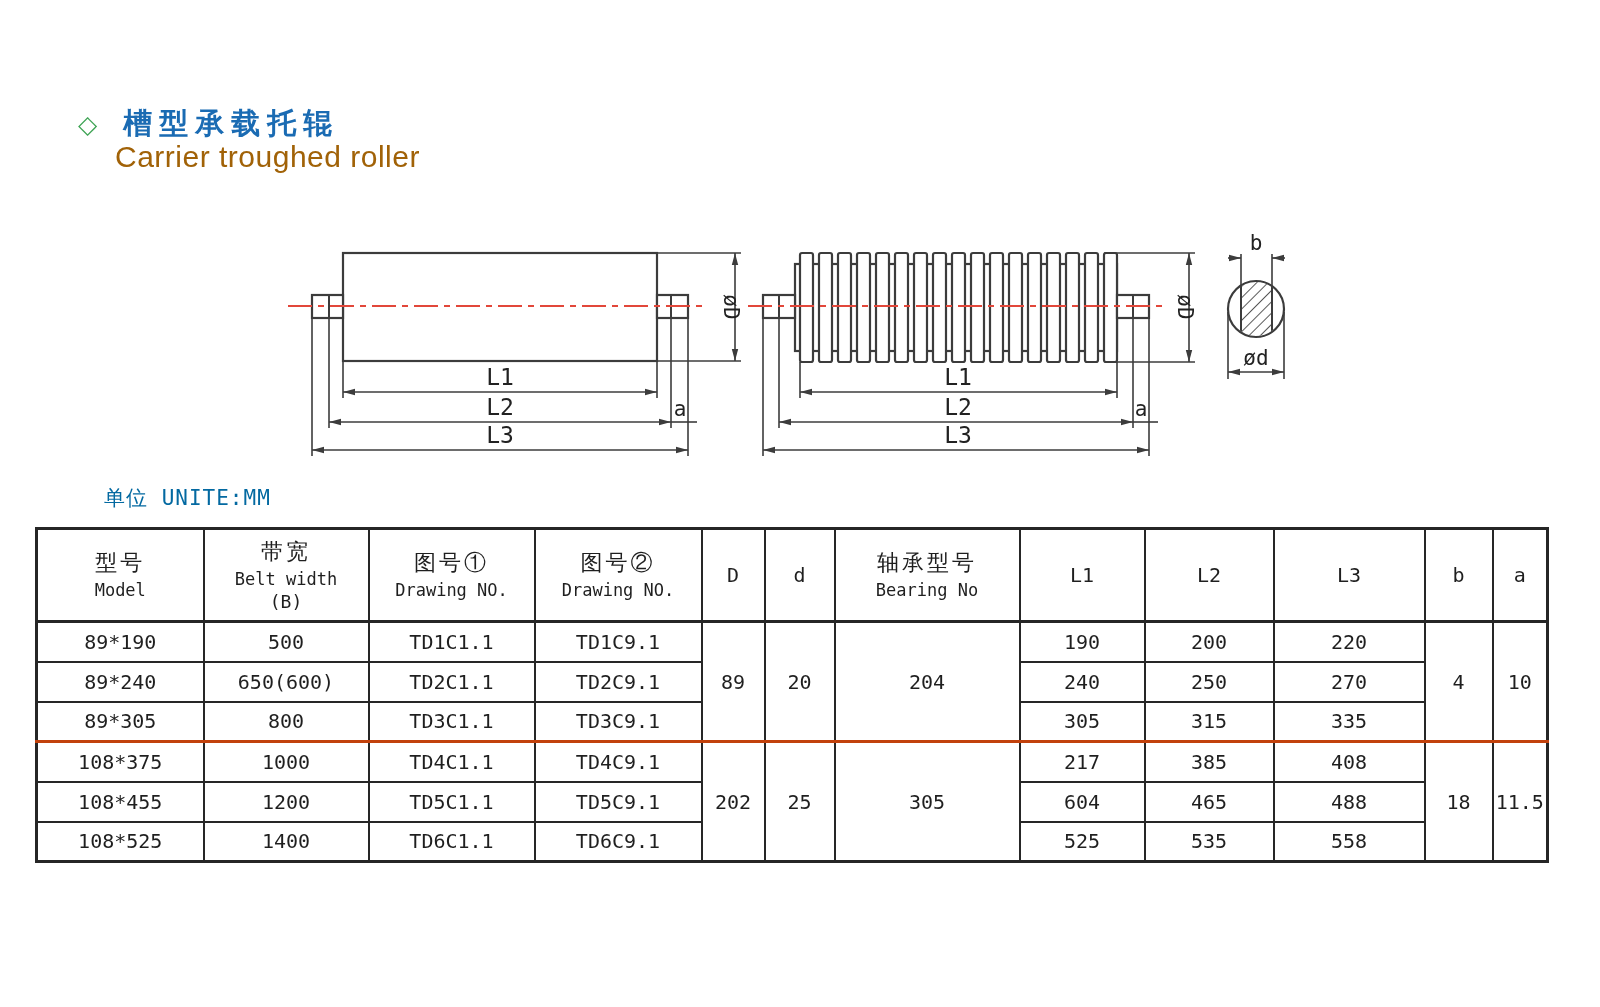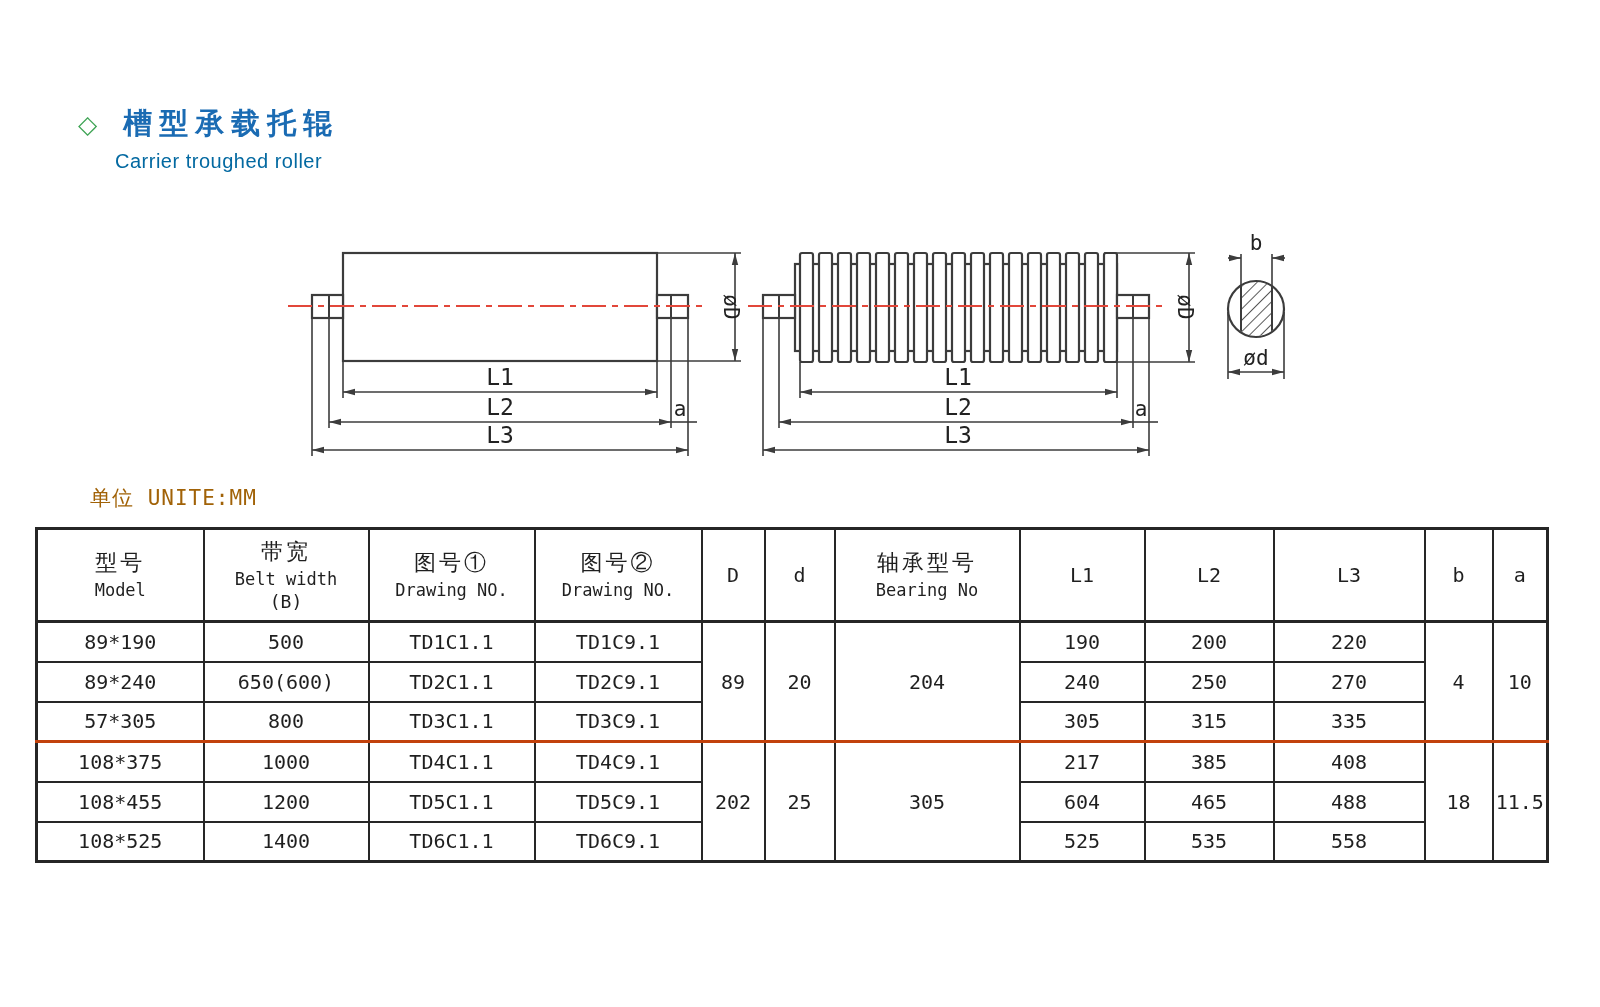--- a/index.html
+++ b/index.html
@@ -6,24 +6,24 @@
   body{
     width:1600px;height:1007px;position:relative;background:#ffffff;
     font-family:"Liberation Sans",sans-serif;color:#1f1f1f;overflow:hidden;
   }
 
   
   .title-block{position:absolute;left:78px;top:108px;}
   .title-row{display:flex;align-items:center;gap:12px;}
   .diamond{color:#3fa455;font-size:25px;line-height:1;transform:translateY(1px);}
   .t-zh{color:#1a6bb3;font-size:29px;font-weight:600;letter-spacing:7px;line-height:1.1;margin-left:14px;}
-  .t-en{color:#0369a1;font-size:20px;margin-left:37px;margin-top:10px;letter-spacing:0.5px;}
-
-  
-  .unit-label{position:absolute;left:90px;top:484px;font-size:21px;color:#a16207;
+  .t-en{color:#a16207;font-size:30px;margin-left:37px;margin-top:0;letter-spacing:0.5px;}
+
+  
+  .unit-label{position:absolute;left:104px;top:484px;font-size:21px;color:#0369a1;
     font-family:"DejaVu Sans Mono","Liberation Mono",monospace;letter-spacing:1px;}
 
   
   svg.drawing{position:absolute;left:0;top:0;}
   svg.drawing .ln{stroke:#3c3c3c;stroke-width:2;fill:none;}
   svg.drawing .thin{stroke:#3c3c3c;stroke-width:1.6;fill:none;}
   svg.drawing .shape{stroke:#3c3c3c;stroke-width:2.2;fill:#ffffff;}
   svg.drawing .dim{stroke:#3c3c3c;stroke-width:1.6;fill:none;}
   svg.drawing text{fill:#222;font-family:"DejaVu Sans Mono","Liberation Mono",monospace;font-size:23px;}
   svg.drawing text.small{font-size:21px;}
@@ -238,21 +238,21 @@
     <tr>
       <td>89*240</td>
       <td>650(600)</td>
       <td>TD2C1.1</td>
       <td>TD2C9.1</td>
       <td>240</td>
       <td>250</td>
       <td>270</td>
     </tr>
     <tr>
-      <td>57*305</td>
+      <td>89*305</td>
       <td>800</td>
       <td>TD3C1.1</td>
       <td>TD3C9.1</td>
       <td>305</td>
       <td>315</td>
       <td>335</td>
     </tr>
 
     <tr class="group-start">
       <td>108*375</td>

